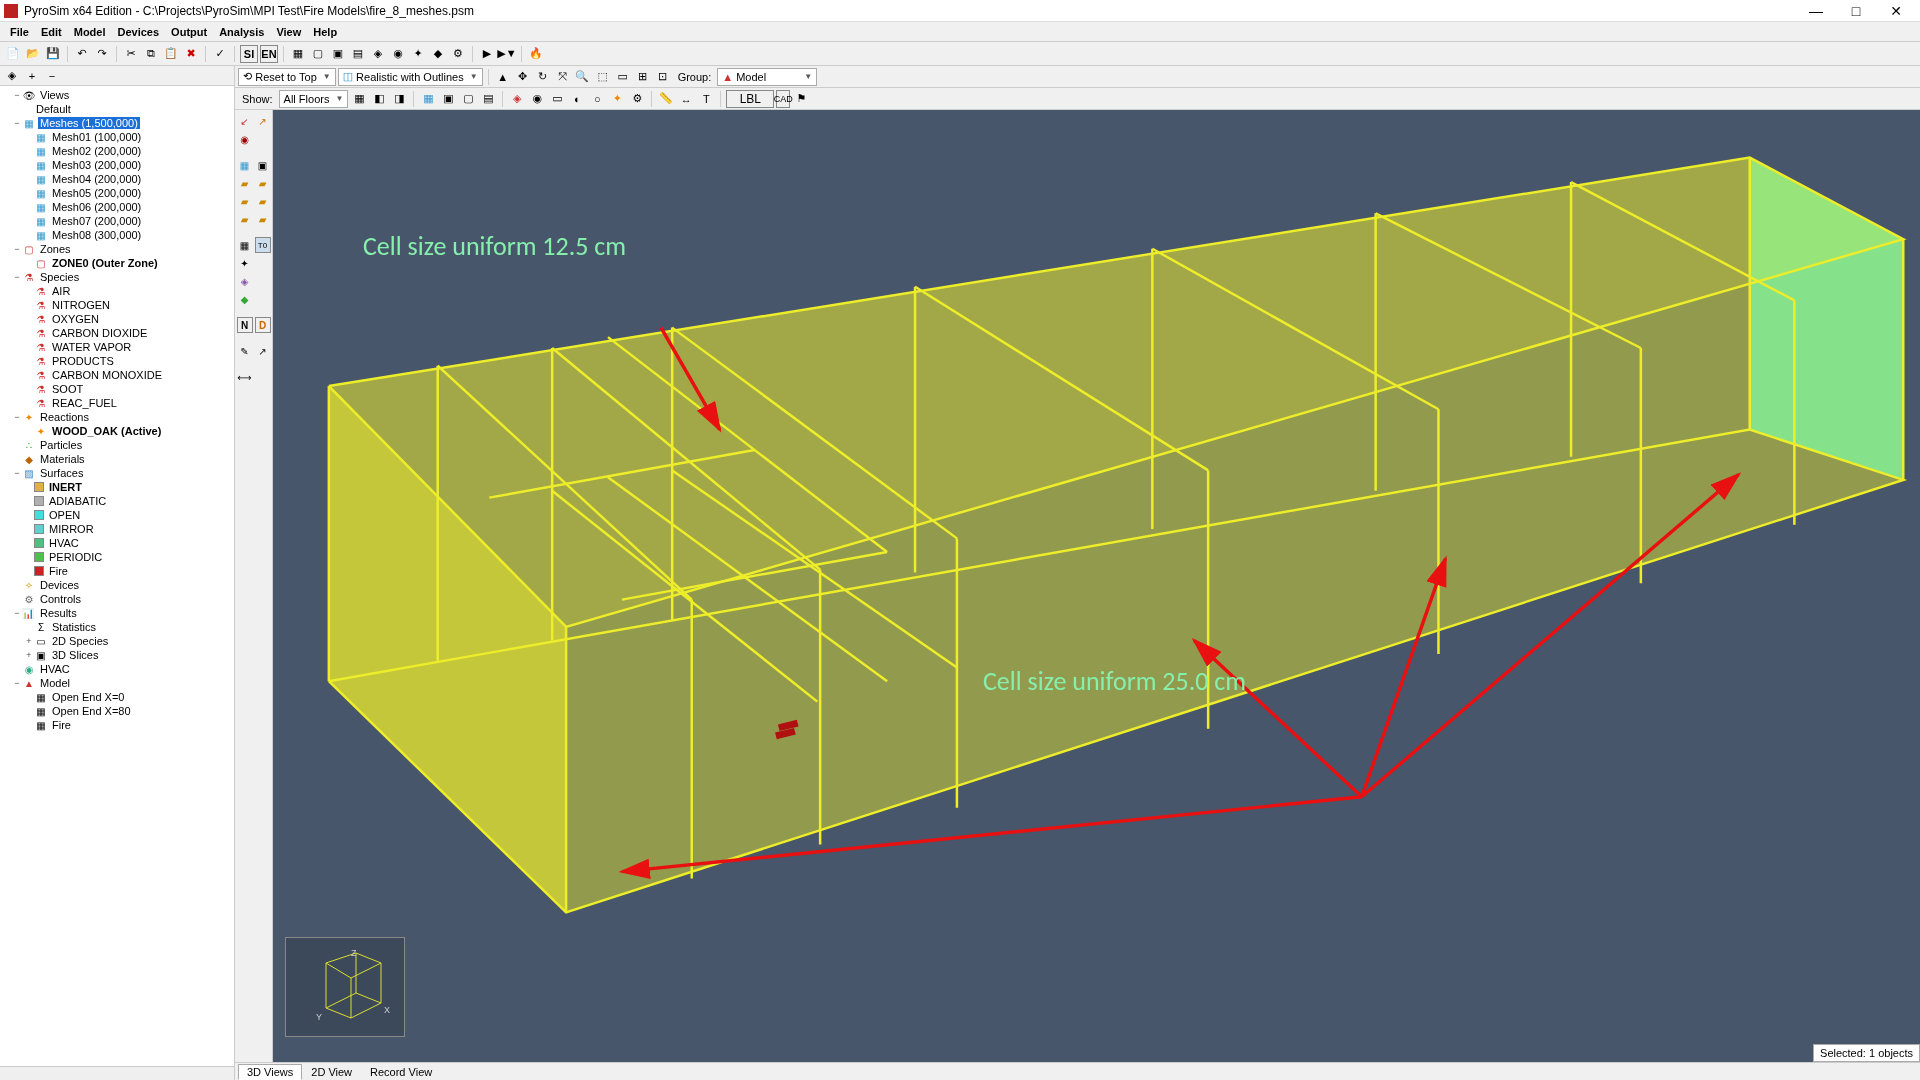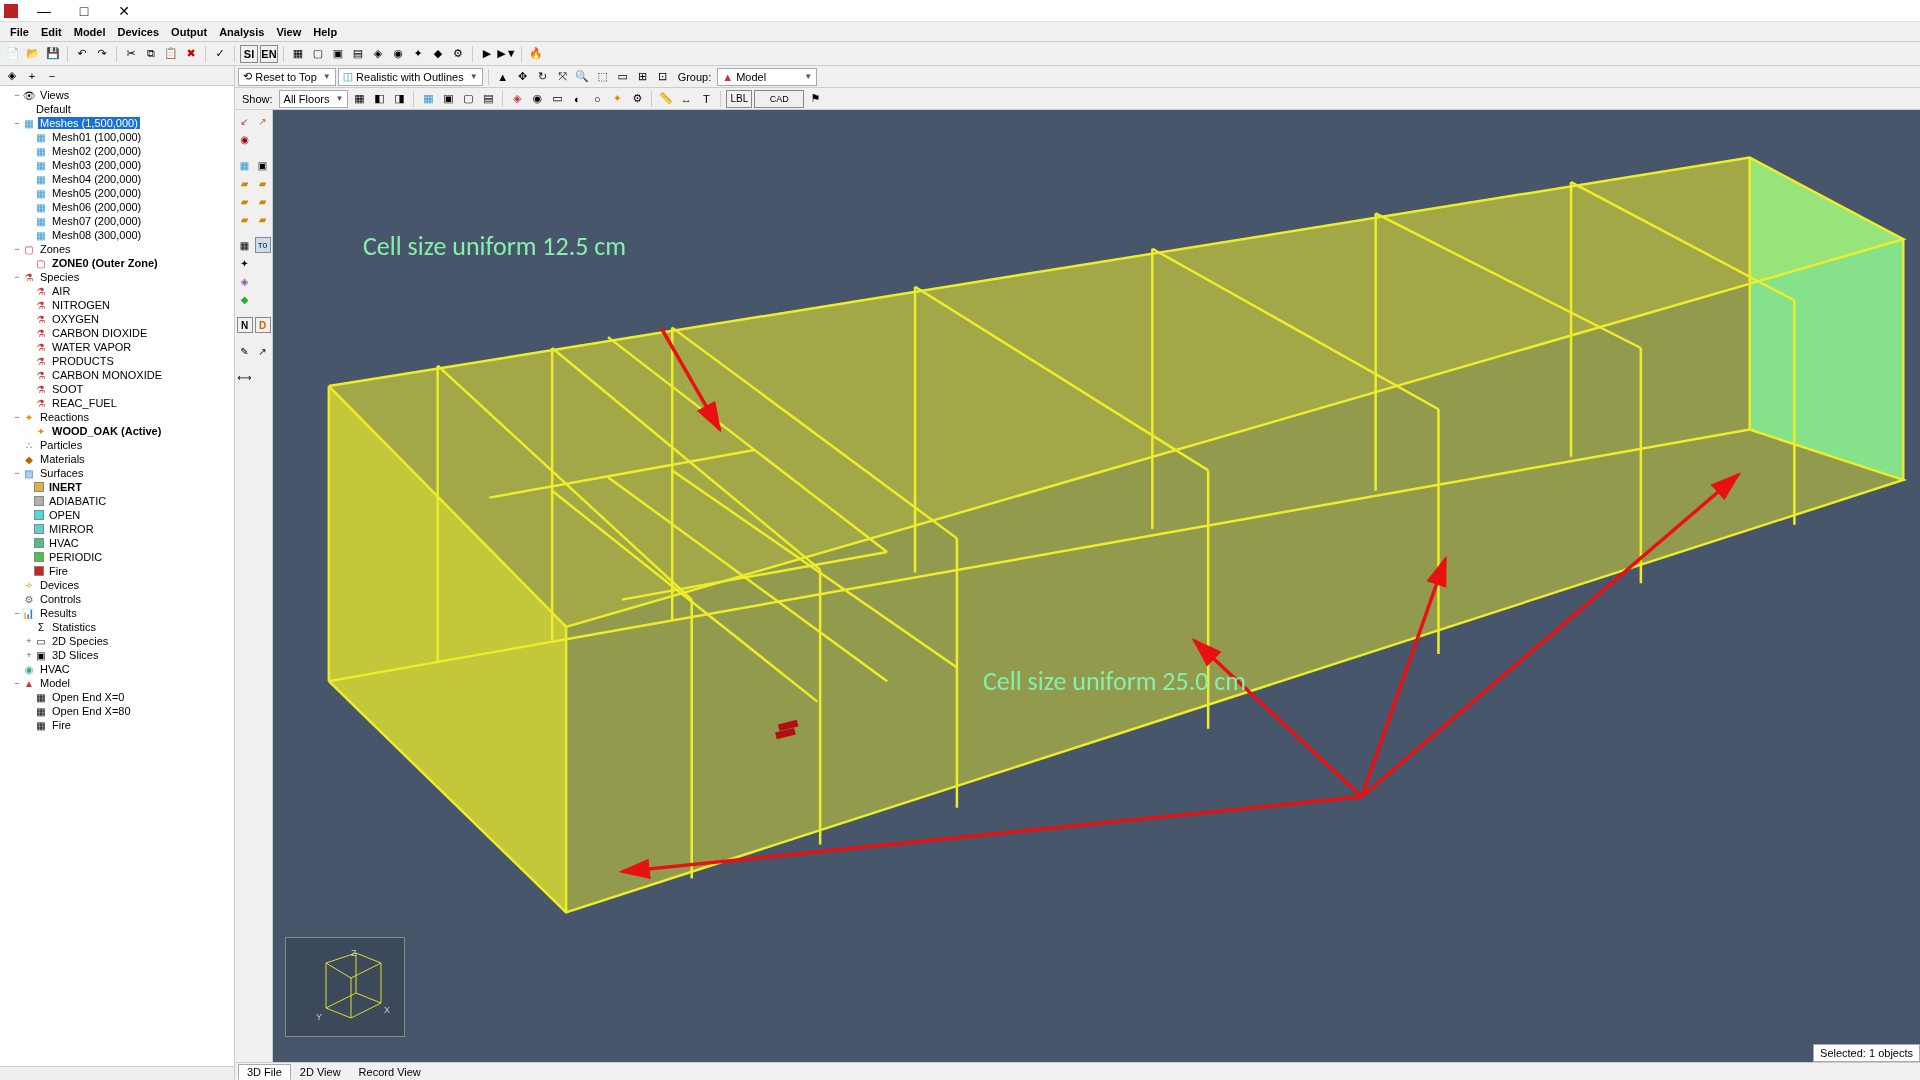--- a/index.html
+++ b/index.html
@@ -43,20 +43,21 @@
 .tab { padding: 1px 8px; border: 1px solid transparent; }
 .tab.act { background: #fff; border-color: #aaa; border-bottom-color: #fff; }
 .scrollbar { height: 14px; background: #efefef; border-top: 1px solid #ccc; }
 label.small { font-size: 11px; padding: 0 4px; }
 </style>
 </head>
 <body>
 
 <div class="titlebar">
   <div class="appicon"></div>
+  <div class="title">PyroSim x64 Edition - C:\Projects\PyroSim\MPI Test\Fire Models\fire_8_meshes.psm</div>
   <div class="winbtns">
     <div class="winbtn">—</div>
     <div class="winbtn">□</div>
     <div class="winbtn">✕</div>
   </div>
 </div>
 
 <div class="menubar">
   <span class="mi">File</span>
   <span class="mi">Edit</span>
@@ -401,22 +402,22 @@
       <span class="tbtn">▭</span>
       <span class="tbtn">◐</span>
       <span class="tbtn">○</span>
       <span class="tbtn" style="color:#e80">✦</span>
       <span class="tbtn">⚙</span>
       <span class="sep"></span>
       <span class="tbtn">📏</span>
       <span class="tbtn">↔</span>
       <span class="tbtn">T</span>
       <span class="sep"></span>
-      <span class="tbtn" style="border:1px solid #888;width:26px;font-size:10px">LBL</span>
-      <span class="tbtn" style="border:1px solid #888;width:50px;font-size:9px">CAD</span>
+      <span class="tbtn" style="border:1px solid #888;width:48px;font-size:12px">LBL</span>
+      <span class="tbtn" style="border:1px solid #888;width:14px;font-size:9px">CAD</span>
       <span class="tbtn">⚑</span>
     </div>
     <div class="vbody">
       <div class="vtoolL">
         <div class="row">
             <span class="vtb" style="color:#c33">↙</span>
             <span class="vtb" style="color:#c60">↗</span>
           </div>
         <div class="row">
             <span class="vtb" style="color:#900">◉</span>
@@ -549,18 +550,18 @@
             </g>
             <text x="65" y="18" fill="#ccc" font-size="9">Z</text>
             <text x="30" y="82" fill="#ccc" font-size="9">Y</text>
             <text x="98" y="75" fill="#ccc" font-size="9">X</text>
           </svg>
         </div>
         <div class="status" style="position:absolute;right:0;bottom:0;background:#fff;border:1px solid #aaa;padding:1px 6px">Selected: 1 objects</div>
       </div>
     </div>
     <div class="tabs">
-      <div class="tab act">3D File</div>
+      <div class="tab act">3D Views</div>
       <div class="tab">2D View</div>
       <div class="tab">Record View</div>
     </div>
   </div>
 </div>
 
 </body></html>

